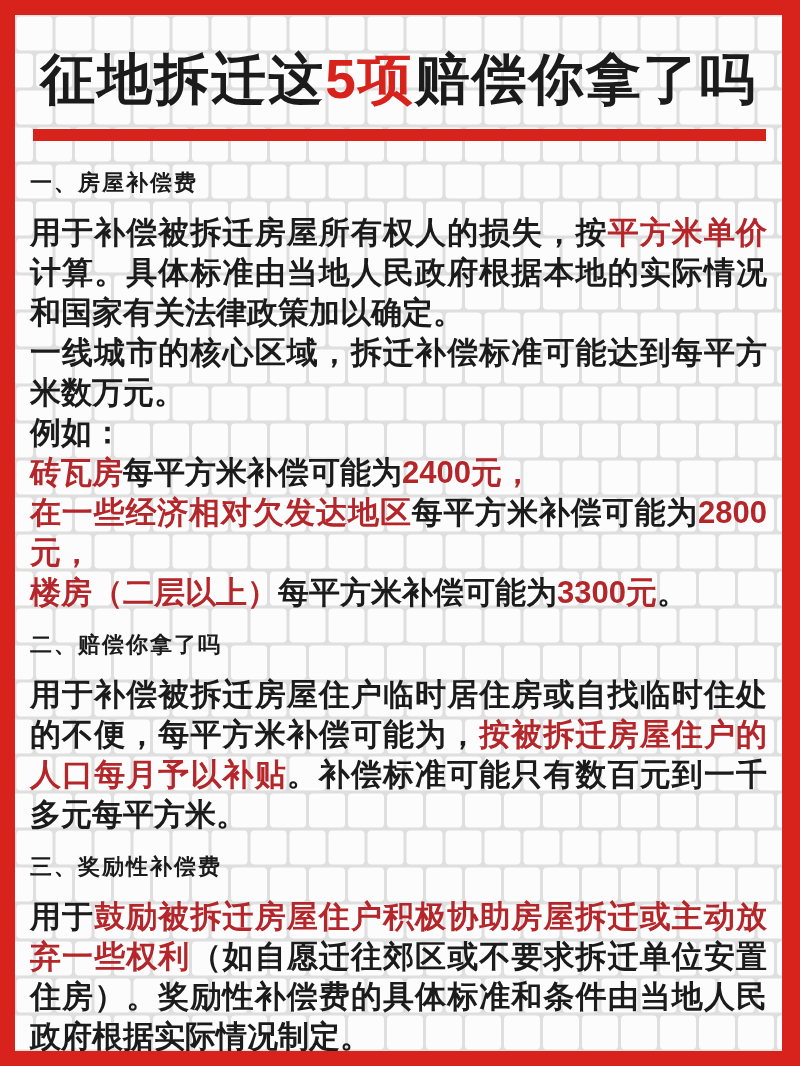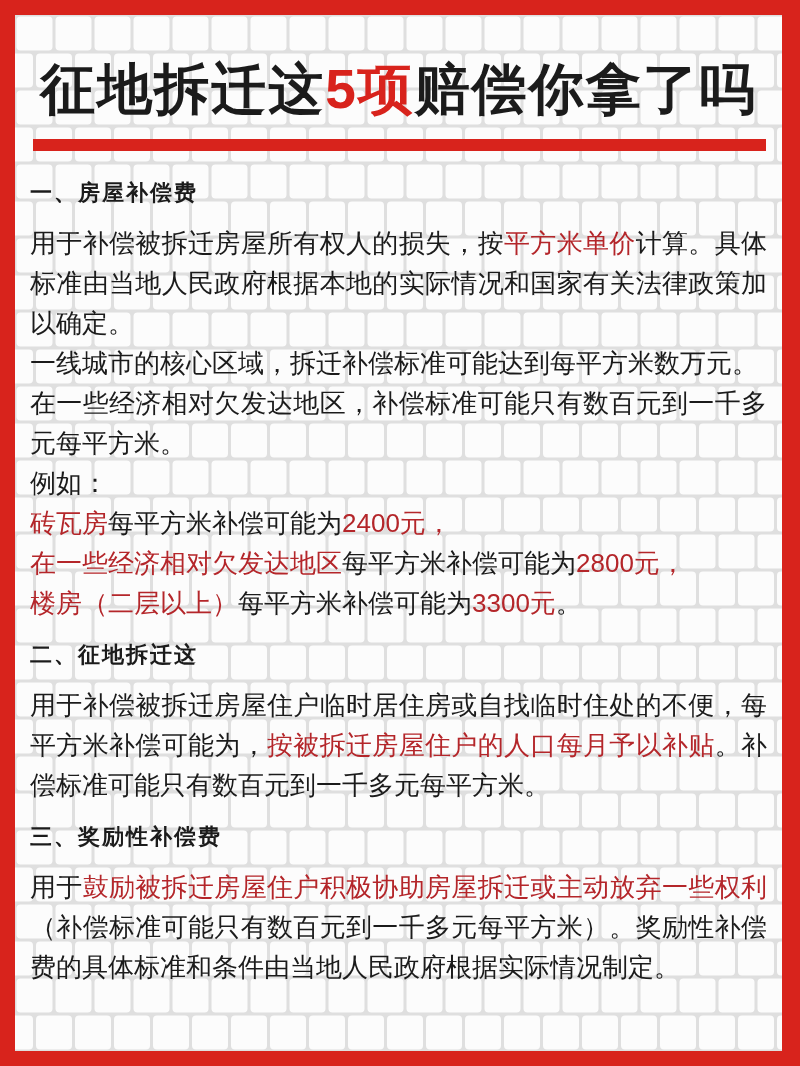--- a/index.html
+++ b/index.html
@@ -20,21 +20,21 @@
   }
   .bg { position: absolute; left: 0; top: 0; z-index: 0; }
   .bg .grout-rect { fill: var(--grout); }
   .bg .tile-g rect { fill: var(--tile); }
   .content {
     position: relative; z-index: 1;
     padding-top: 25px;
     color: var(--ink);
   }
   .title {
-    margin: 18px;
+    margin: 8px;
     font-size: 55px;
     line-height: 62px;
     font-weight: 900;
     letter-spacing: 2px;
     text-align: center;
     color: var(--ink);
     white-space: nowrap;
   }
   .title .hl { color: var(--frame-red); }
   .divider {
@@ -48,23 +48,23 @@
     font-size: 22px;
     line-height: 36px;
     font-weight: 900;
     letter-spacing: 2px;
     color: var(--ink);
   }
   .section:nth-child(n+2) h2 { margin-top: 14px; }
   .section p {
     margin: 0;
     padding: 0 15px;
-    font-size: 26px;
+    font-size: 31px;
     line-height: 40px;
-    font-weight: 400;
+    font-weight: 700;
     letter-spacing: 0;
     color: var(--ink);
     text-align: justify;
   }
   .section p span.red { color: var(--text-red); }
 </style>
 </head>
 <body>
 
 <div class="frame">
@@ -89,30 +89,29 @@
 
     <h1 class="title"><span>征地拆迁这</span><span class="hl">5项</span><span>赔偿你拿了吗</span></h1>
 
     <div class="divider"></div>
 
     <div id="sections">
         <div class="section">
           <h2>一、房屋补偿费</h2>
           <p><span class="">用于补偿被拆迁房屋所有权人的损失，按</span><span class="red">平方米单价</span><span class="">计算。具体标准由当地人民政府根据本地的实际情况和国家有关法律政策加以确定。</span></p>
           <p><span class="">一线城市的核心区域，拆迁补偿标准可能达到每平方米数万元。</span></p>
-          <p><span class="">在一些经济相对欠发达地区，补偿标准可能只有数百元到一千多元每平方米。</span></p>
           <p><span class="">例如：</span></p>
           <p><span class="red">砖瓦房</span><span class="">每平方米补偿可能为</span><span class="red">2400元，</span></p>
           <p><span class="red">在一些经济相对欠发达地区</span><span class="">每平方米补偿可能为</span><span class="red">2800元，</span></p>
           <p><span class="red">楼房（二层以上）</span><span class="">每平方米补偿可能为</span><span class="red">3300元</span><span class="">。</span></p>
         </div>
         <div class="section">
-          <h2>二、征地拆迁这</h2>
+          <h2>二、赔偿你拿了吗</h2>
           <p><span class="">用于补偿被拆迁房屋住户临时居住房或自找临时住处的不便，每平方米补偿可能为，</span><span class="red">按被拆迁房屋住户的人口每月予以补贴</span><span class="">。补偿标准可能只有数百元到一千多元每平方米。</span></p>
         </div>
         <div class="section">
           <h2>三、奖励性补偿费</h2>
-          <p><span class="">用于</span><span class="red">鼓励被拆迁房屋住户积极协助房屋拆迁或主动放弃一些权利</span><span class="">（补偿标准可能只有数百元到一千多元每平方米）。奖励性补偿费的具体标准和条件由当地人民政府根据实际情况制定。</span></p>
+          <p><span class="">用于</span><span class="red">鼓励被拆迁房屋住户积极协助房屋拆迁或主动放弃一些权利</span><span class="">（如自愿迁往郊区或不要求拆迁单位安置住房）。奖励性补偿费的具体标准和条件由当地人民政府根据实际情况制定。</span></p>
         </div>
       </div>
 
   </div>
 </div>
 
 </body></html>

